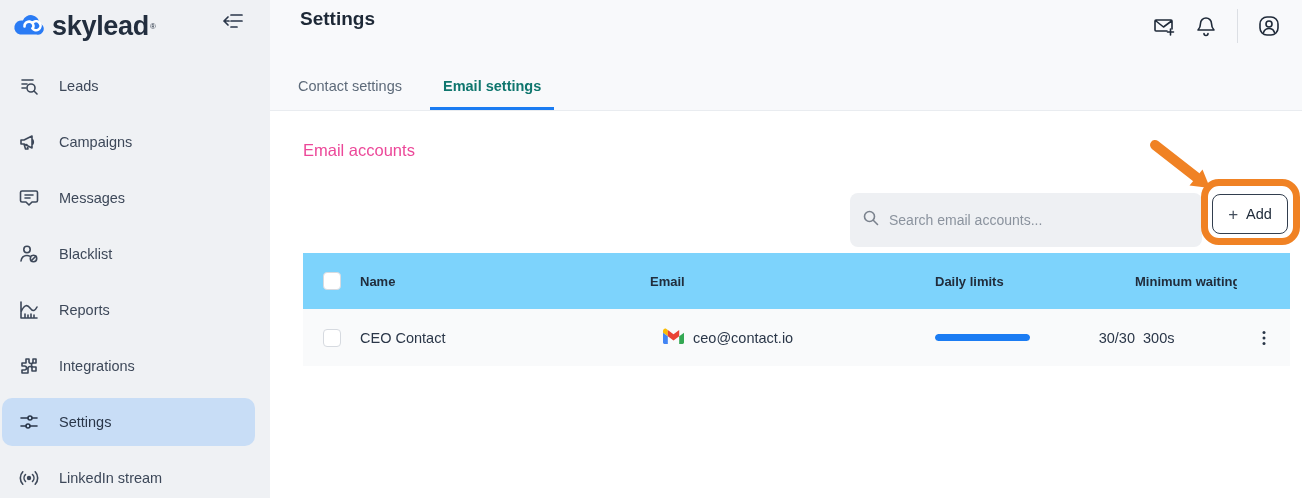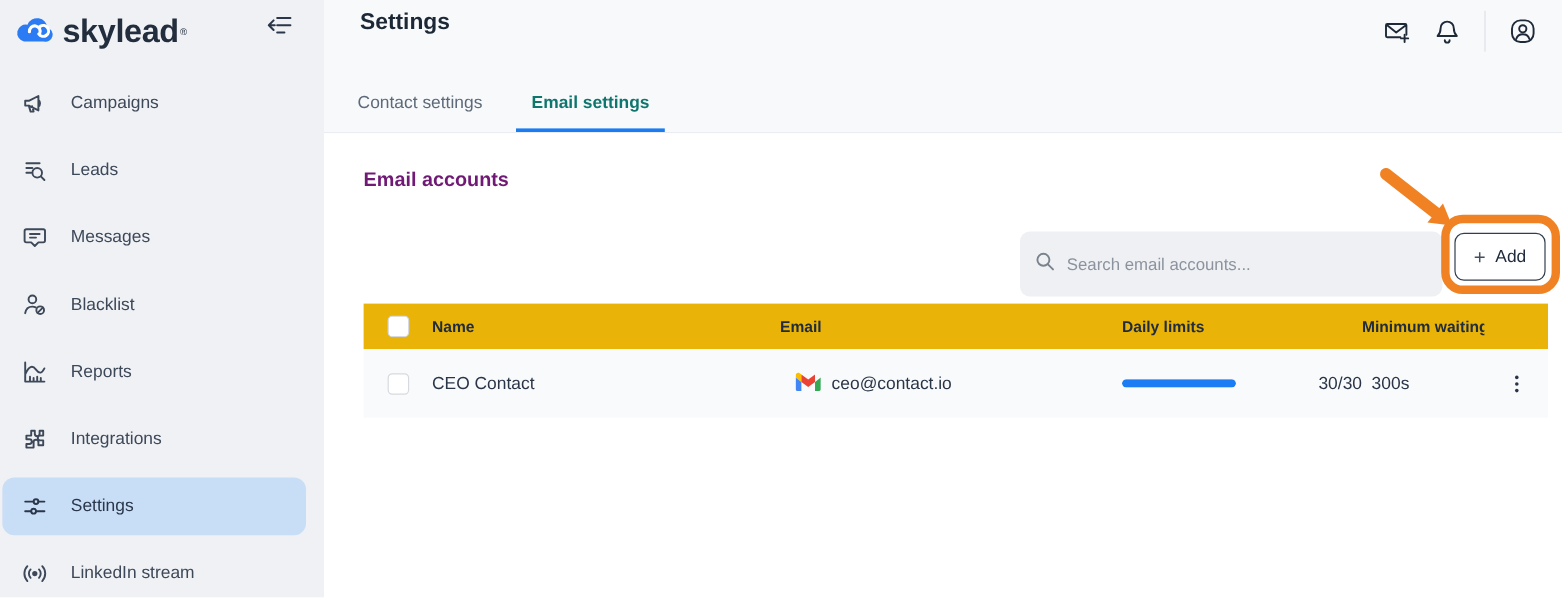--- a/index.html
+++ b/index.html
@@ -24,36 +24,36 @@
   .hdr { height:111px; background:#f8f9fb; border-bottom:1px solid #e9ecf0; position:relative; }
   .hdr-title { position:absolute; left:30px; top:8px; font-size:19px; font-weight:bold; color:#1d2836; }
   .hdr-icons { position:absolute; right:12px; top:9px; display:flex; align-items:center; }
   .hicon { width:24px; height:24px; margin:0 9px; cursor:pointer; display:flex; align-items:center; justify-content:center; }
   .hdr-divider { width:1px; height:34px; background:#dcdfe4; margin:0 10px; }
   .tabs { position:absolute; left:28px; bottom:0; display:flex; gap:28px; }
   .tab { font-size:14.5px; color:#5d6a79; padding:10px 0 13px; cursor:pointer; border-bottom:3px solid transparent; }
   .tab.active { color:#0f766e; font-weight:bold; border-bottom-color:#1a7cf2; padding-left:13px; padding-right:13px; }
 
   .content { flex:1; background:#fff; position:relative; }
-  .page-heading { position:absolute; left:33px; top:30px; font-size:16.5px; font-weight:bold; color:#701a75; }
+  .page-heading { position:absolute; left:33px; top:30px; font-size:16.5px; font-weight:normal; color:#ec4899; }
 
   .search-box { position:absolute; left:580px; top:82px; width:352px; height:54px; background:#eef0f3; border-radius:8px; display:flex; align-items:center; padding:0 12px; }
   .search-box input { border:none; outline:none; background:transparent; font-size:14px; color:#3a4554; width:100%; margin-left:9px; font-family:"Liberation Sans", sans-serif; }
   .search-box input::placeholder { color:#8b939e; }
 
   .add-btn { position:absolute; left:942px; top:83px; width:76px; height:40px; background:#fff; border:1.5px solid #323e4e; border-radius:8px; display:flex; align-items:center; justify-content:center; gap:8px; font-size:14.5px; color:#202c3b; cursor:pointer; }
   .add-plus { font-size:17px; line-height:1; color:#444f5d; }
 
   .annot-ring { position:absolute; left:931px; top:68px; width:99px; height:66px; border:7px solid #f08224; border-radius:18px; pointer-events:none; }
   .annot-arrow { position:absolute; left:860px; top:19px; pointer-events:none; }
 
   
   .tbl { position:absolute; left:33px; top:142px; width:987px; }
   .trow { display:grid; grid-template-columns:57px 290px 285px 200px 102px 53px; align-items:center; }
-  .thead { height:38px; background:#eab308; font-size:13px; font-weight:bold; color:#212d3c; }
+  .thead { height:56px; background:#7dd3fc; font-size:13px; font-weight:bold; color:#212d3c; }
   .thead .cell { white-space:nowrap; overflow:hidden; }
   .tbody-row { height:57px; background:#f9fafb; font-size:14.5px; color:#2a3648; }
   .cell-check { display:flex; justify-content:center; }
   .cbx { width:18px; height:18px; appearance:none; -webkit-appearance:none; border:1.5px solid #d6dae0; border-radius:4px; background:#fff; cursor:pointer; margin:0; }
   .cell-email { display:flex; align-items:center; gap:9px;margin-left:13px; }
   .cell-daily { display:flex; align-items:center; gap:16px;justify-content:space-between; }
   .progress { width:95px; height:7px; border-radius:4px; background:#e3e8ee; overflow:hidden; }
   .progress-fill { height:100%; background:#1b7cf3; border-radius:4px; }
   .kebab { display:flex; justify-content:center; cursor:pointer; }
 
@@ -80,34 +80,34 @@
           <path d="M9 5h11 M9 11h11 M9 17h6"></path>
           <path d="M6 7l-4 4 4 4 M2 11h5"></path>
         </svg>
       </span>
     </div>
 
     <nav class="nav">
       <div class="nav-item">
         <span class="ic">
           <svg class="stroke-ic" width="22" height="22" viewBox="0 0 22 22">
-              <path d="M3 9v4h3l8 4V5L6 9H3z M14 8a4 4 0 0 1 0 6 M6 13l1.5 5h2.5l-1.2-4.5"></path>
-            </svg>
-        </span>
-        <span class="lbl">Campaigns</span>
-      </div>
-      <div class="nav-item">
-        <span class="ic">
-          <svg class="stroke-ic" width="22" height="22" viewBox="0 0 22 22">
               <path d="M4 5h11 M4 9h5 M4 13h4"></path>
               <circle cx="13" cy="13" r="4"></circle>
               <path d="M16 16l3 3"></path>
             </svg>
         </span>
         <span class="lbl">Leads</span>
+      </div>
+      <div class="nav-item">
+        <span class="ic">
+          <svg class="stroke-ic" width="22" height="22" viewBox="0 0 22 22">
+              <path d="M3 9v4h3l8 4V5L6 9H3z M14 8a4 4 0 0 1 0 6 M6 13l1.5 5h2.5l-1.2-4.5"></path>
+            </svg>
+        </span>
+        <span class="lbl">Campaigns</span>
       </div>
       <div class="nav-item">
         <span class="ic">
           <svg class="stroke-ic" width="22" height="22" viewBox="0 0 22 22">
               <path d="M4 4h14a1.5 1.5 0 0 1 1.5 1.5v8a1.5 1.5 0 0 1-1.5 1.5h-4l-3 3-3-3H4a1.5 1.5 0 0 1-1.5-1.5v-8A1.5 1.5 0 0 1 4 4z M7 8h8 M7 11h5"></path>
             </svg>
         </span>
         <span class="lbl">Messages</span>
       </div>
       <div class="nav-item">

